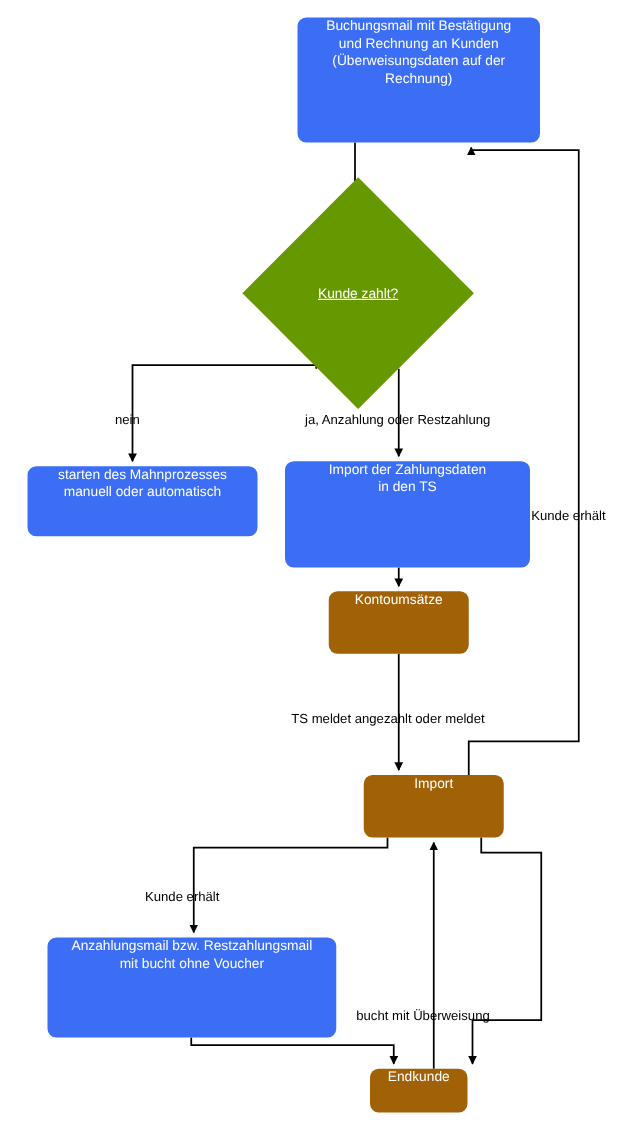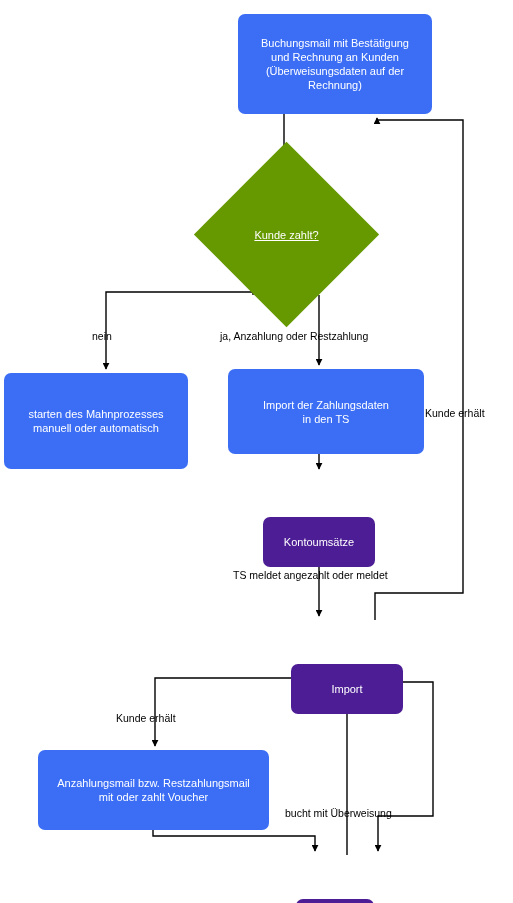--- a/index.html
+++ b/index.html
@@ -17,36 +17,35 @@
   #canvas {
     position: absolute;
     left: 0; top: 0;
     width: 513px;
     height: 903px;
   }
   .node {
     position: absolute;
     box-sizing: border-box;
     display: flex;
-    align-items: center;
+    align-items: flex-start;
     justify-content: center;
     text-align: center;
     color: #ffffff;
     font-size: 11px;
     line-height: 14px;
     z-index: 3;
   }
   .node-blue {
     background: #3b6ef5;
     border-radius: 7px;
   }
   .node-brown {
-    background: #4c1d95;
+    background: #a16207;
     border-radius: 7px;
-    margin-top: 44px;
   }
   .node-label {
     padding: 0 8px;
     white-space: pre-line;
   }
   .diamond-wrap {
     position: absolute;
     z-index: 3;
   }
   .diamond-shape {
@@ -116,50 +115,50 @@
 und Rechnung an Kunden
 (Überweisungsdaten auf der
 Rechnung)</span>
   </div>
 
   <div class="diamond-wrap" style="left:221px; top:169px; width:131px; height:131px;">
     <div class="diamond-shape"></div>
     <div class="diamond-text">Kunde zahlt?</div>
   </div>
 
-  <div class="node node-blue" style="left:4px; top:373px; width:184px; height:96px;">
+  <div class="node node-blue" style="left:22px; top:373px; width:184px; height:56px;">
     <span class="node-label">starten des Mahnprozesses
 manuell oder automatisch</span>
   </div>
 
   <div class="node node-blue" style="left:228px; top:369px; width:196px; height:85px;">
     <span class="node-label">Import der Zahlungsdaten
 in den TS</span>
   </div>
 
   <div class="node node-brown" style="left:263px; top:473px; width:112px; height:50px;">
     <span class="node-label">Kontoumsätze</span>
   </div>
 
   <div class="node node-brown" style="left:291px; top:620px; width:112px; height:50px;">
     <span class="node-label">Import</span>
   </div>
 
   <div class="node node-blue" style="left:38px; top:750px; width:231px; height:80px;">
     <span class="node-label">Anzahlungsmail bzw. Restzahlungsmail
-mit oder zahlt Voucher</span>
+mit bucht ohne Voucher</span>
   </div>
 
   <div class="node node-brown" style="left:296px; top:855px; width:78px; height:35px;">
     <span class="node-label">Endkunde</span>
   </div>
 
   <div class="edge-label" style="left:92px; top:330px;">nein</div>
 
-  <div class="edge-label" style="left:220px; top:330px;">ja, Anzahlung oder Restzahlung</div>
+  <div class="edge-label" style="left:244px; top:330px;">ja, Anzahlung oder Restzahlung</div>
 
   <div class="edge-label" style="left:425px; top:407px;">Kunde erhält</div>
 
   <div class="edge-label" style="left:233px; top:569px;">TS meldet angezahlt oder meldet</div>
 
   <div class="edge-label" style="left:116px; top:712px;">Kunde erhält</div>
 
   <div class="edge-label" style="left:285px; top:788px;margin-top:19px;">bucht mit Überweisung</div>
 
 </div>

